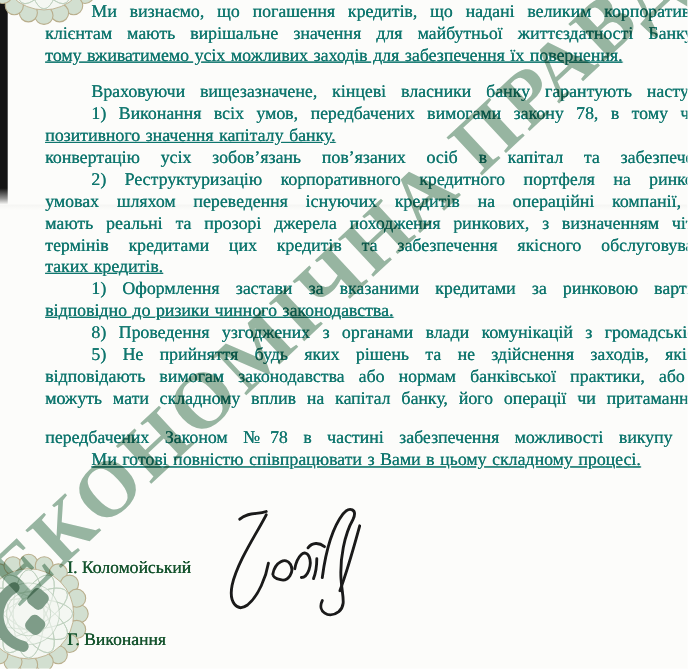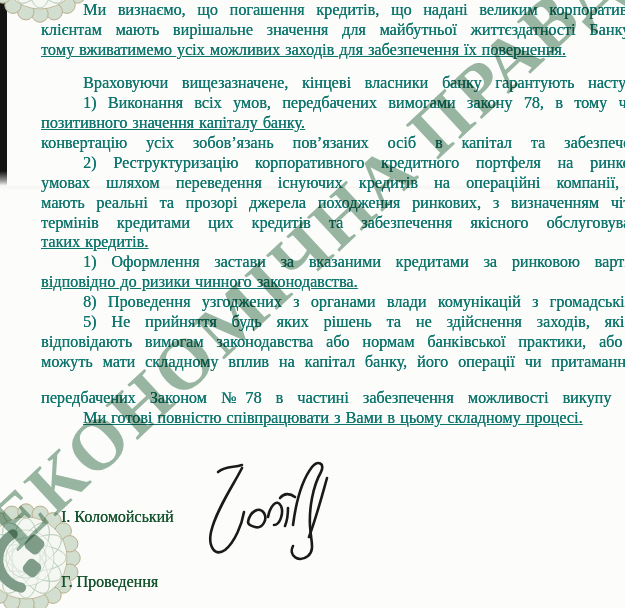--- a/index.html
+++ b/index.html
@@ -221,15 +221,15 @@
       <path d="M50,72 C52,61 62,56 66,63 C70,70 64,79 57,77 C53,76 50,74 50,72"></path>
       <path d="M70,67 C72,56 79,48 83,56 C86,63 82,75 76,75"></path>
       <path d="M90,58 C90,64 89,71 87,76"></path>
       <path d="M82,48 C86,43 92,43 97,47"></path>
       <path d="M95,75 C98,52 104,30 114,17 C120,10 127,13 123,22 C115,36 111,58 112,76 C113,92 117,100 110,106 C101,113 90,106 95,96"></path>
       <path d="M129,28 C124,46 119,65 111,87"></path>
     </g>
   </svg>
 
   <div class="sig-name first">І. Коломойський</div>
-  <div class="sig-name second">Г. Проведення</div>
+  <div class="sig-name second">Г. Виконання</div>
 
 </div>
 
 </body></html>

